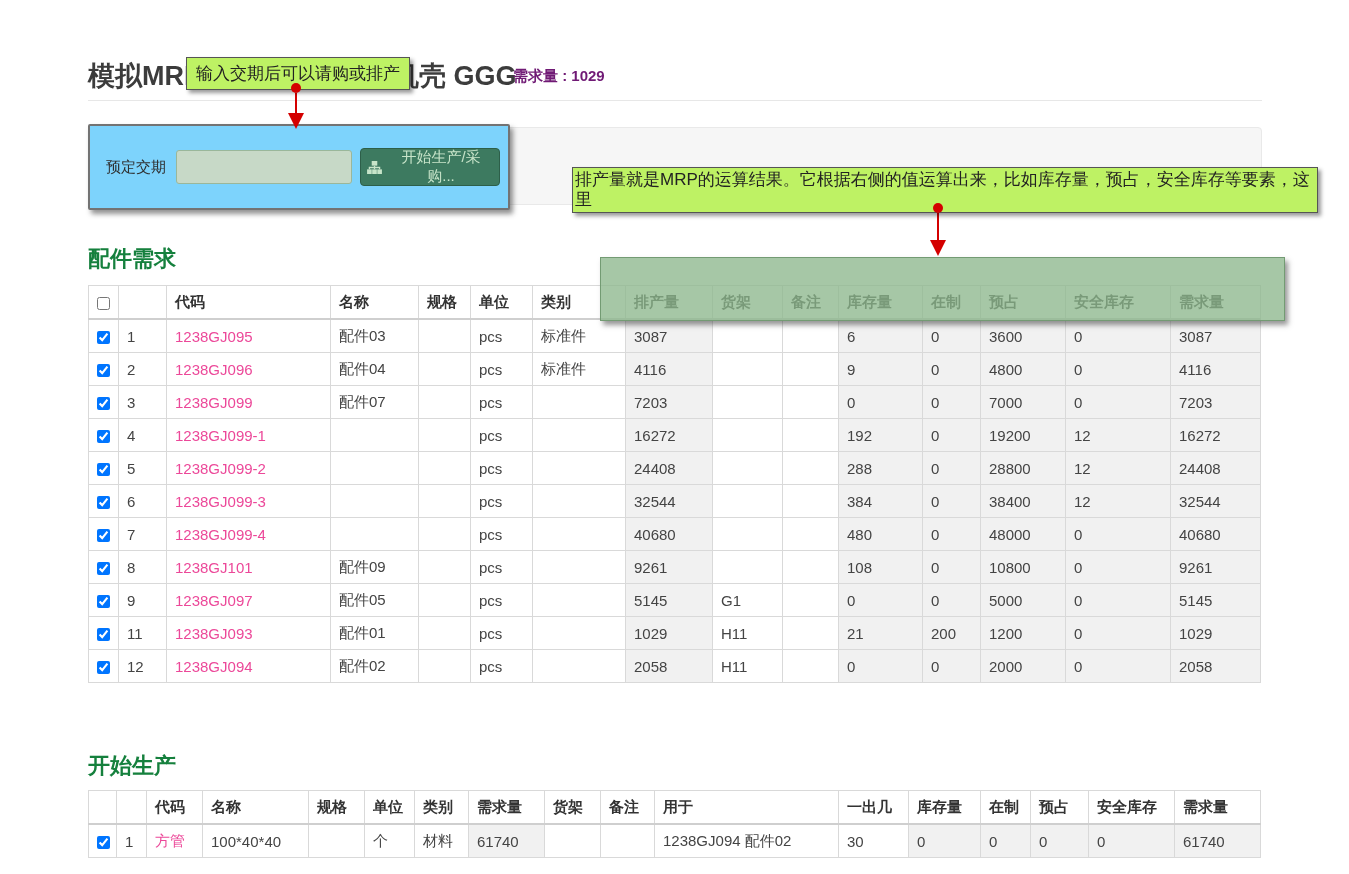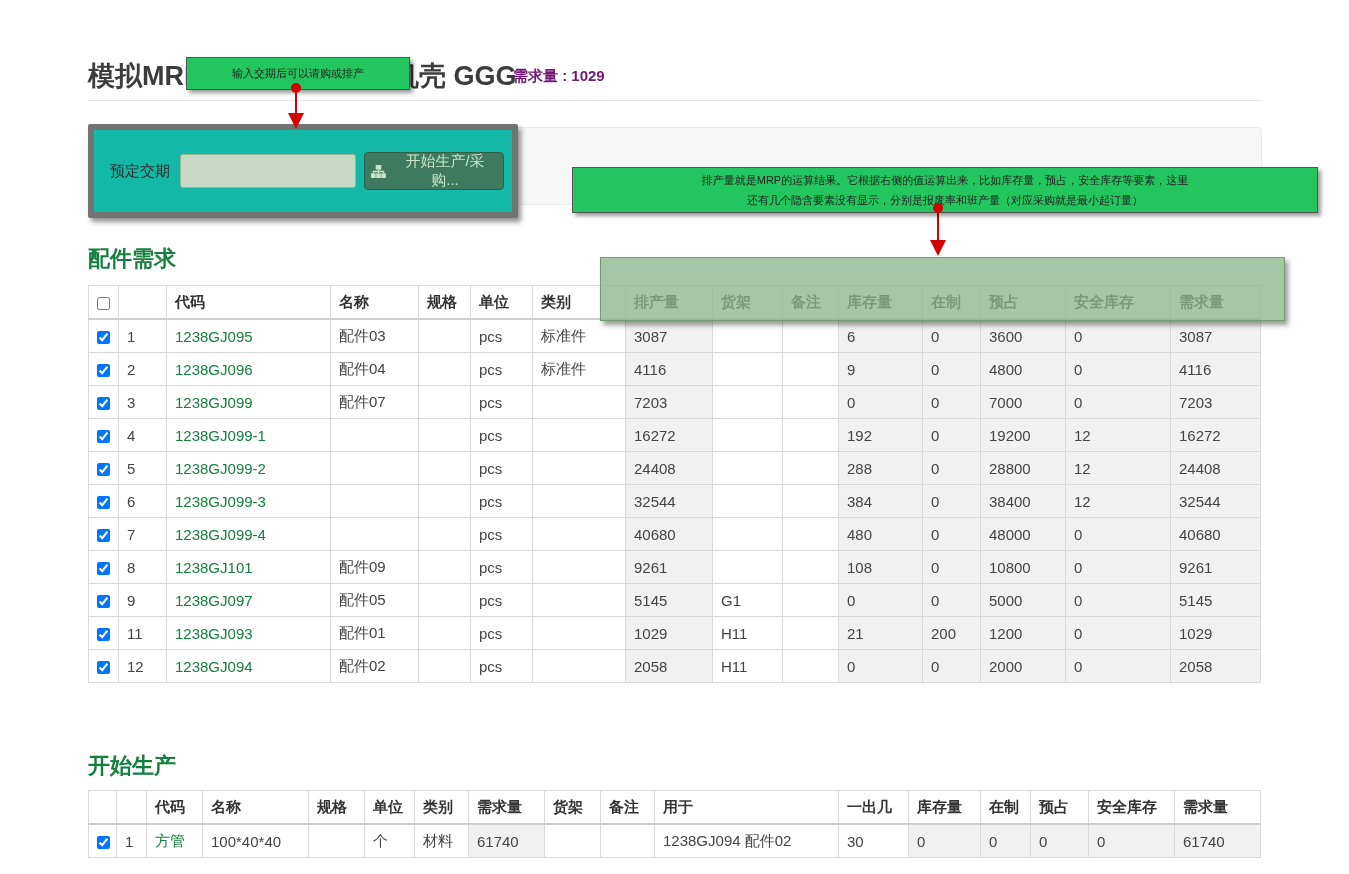--- a/index.html
+++ b/index.html
@@ -8,37 +8,37 @@
   .abs{position:absolute;}
 
   
   .page-title{font-size:27px;color:#3c3c3c;font-weight:600;white-space:nowrap;}
   .page-subtitle{font-size:15px;color:#701a75;white-space:nowrap;font-weight:bold;}
   .title-rule{left:88px;top:100px;width:1174px;height:0;border-top:1px solid #e7e7e7;}
 
   
   .gray-strip{left:88px;top:127px;width:1172px;height:76px;background:#f6f6f6;
               border:1px solid #e9e9e9;border-radius:4px;z-index:1;}
-  .green-panel{left:88px;top:124px;width:418px;height:82px;background:#14b8a6;
-               border:6px solid #737373;border-radius:2px;z-index:3;
+  .green-panel{left:88px;top:124px;width:418px;height:82px;background:#7dd3fc;
+               border:2px solid #737373;border-radius:2px;z-index:3;
                box-shadow:3px 4px 5px rgba(40,40,40,.5);
                display:flex;align-items:center;}
   .green-panel .lbl{font-size:15px;color:#2e2e2e;margin-left:16px;white-space:nowrap;}
   .date-input{margin-left:10px;width:162px;height:32px;background:#c7d9c7;
               border:1px solid #9ab79a;border-radius:3px;outline:none;
               font-size:15px;padding:0 6px;color:#223;}
   .start-btn{margin-left:8px;width:140px;height:38px;background:#3d7a60;
              border:1px solid #2d5f49;border-radius:4px;color:#c7e4c9;
              font-size:15px;display:flex;align-items:center;justify-content:center;
              gap:7px;cursor:pointer;font-family:inherit;}
   .start-btn svg{flex:0 0 auto;}
 
   
-  .tip{background:#22c55e;border:1px solid #555;box-shadow:3px 3px 4px rgba(0,0,0,.4);
-       font-size:11px;color:#222;z-index:6;text-align:center;}
+  .tip{background:#bef264;border:1px solid #555;box-shadow:3px 3px 4px rgba(0,0,0,.4);
+       font-size:17px;color:#222;z-index:6;}
   .tip1{left:186px;top:57px;width:222px;height:31px;display:flex;
         align-items:center;justify-content:center;white-space:nowrap;}
   .tip2{left:572px;top:167px;width:740px;padding:2px 2px;line-height:20px;z-index:6;}
 
   
   .dot{width:10px;height:10px;border-radius:50%;background:#d40000;z-index:7;}
   .vline{width:2px;background:#d40000;z-index:5;}
   .tri{width:0;height:0;border-left:8px solid transparent;
        border-right:8px solid transparent;border-top:16px solid #d40000;z-index:5;}
 
@@ -50,21 +50,21 @@
   
   .section-title{font-size:22px;font-weight:600;color:#15803d;white-space:nowrap;}
   table.grid{border-collapse:collapse;table-layout:fixed;background:#fff;z-index:2;}
   table.grid th,table.grid td{border:1px solid #d9d9d9;font-size:15px;
         padding:0 8px;height:32px;overflow:hidden;white-space:nowrap;
         text-align:left;vertical-align:middle;}
   table.grid th{font-weight:bold;color:#333;border-bottom:2px solid #cfcfcf;}
   table.grid td{color:#444;}
   td.shade{background:#f1f1f1;}
   td.cb,th.cb{text-align:center;padding:0;}
-  a.code-link{color:#15803d;text-decoration:none;}
+  a.code-link{color:#ec4899;text-decoration:none;}
   input[type=checkbox]{width:13px;height:13px;margin:0;vertical-align:middle;}
 </style>
 </head>
 <body>
 
 <div class="abs page-title" style="left:88px;top:58px;">模拟MRP</div>
 <div class="abs page-title" style="left:392px;top:58px;">机壳 GGG</div>
 <div class="abs page-subtitle" style="left:513px;top:67px;">需求量 : 1029</div>
 <div class="abs title-rule"></div>
 
@@ -86,21 +86,20 @@
   </button>
 </div>
 
 <div class="abs tip tip1">输入交期后可以请购或排产</div>
 <div class="abs dot" style="left:291px;top:83px;"></div>
 <div class="abs vline" style="left:295px;top:93px;height:21px;"></div>
 <div class="abs tri" style="left:288px;top:113px;"></div>
 
 <div class="abs tip tip2">
   <div>排产量就是MRP的运算结果。它根据右侧的值运算出来，比如库存量，预占，安全库存等要素，这里</div>
-  <div>还有几个隐含要素没有显示，分别是报废率和班产量（对应采购就是最小起订量）</div>
 </div>
 <div class="abs dot" style="left:933px;top:203px;"></div>
 <div class="abs vline" style="left:937px;top:213px;height:28px;"></div>
 <div class="abs tri" style="left:930px;top:240px;"></div>
 
 <div class="abs section-title" style="left:88px;top:244px;">配件需求</div>
 
 <table class="grid abs" style="left:88px;top:285px;width:1172px;">
   <colgroup id="parts-cols">
       <col style="width: 30px;">

